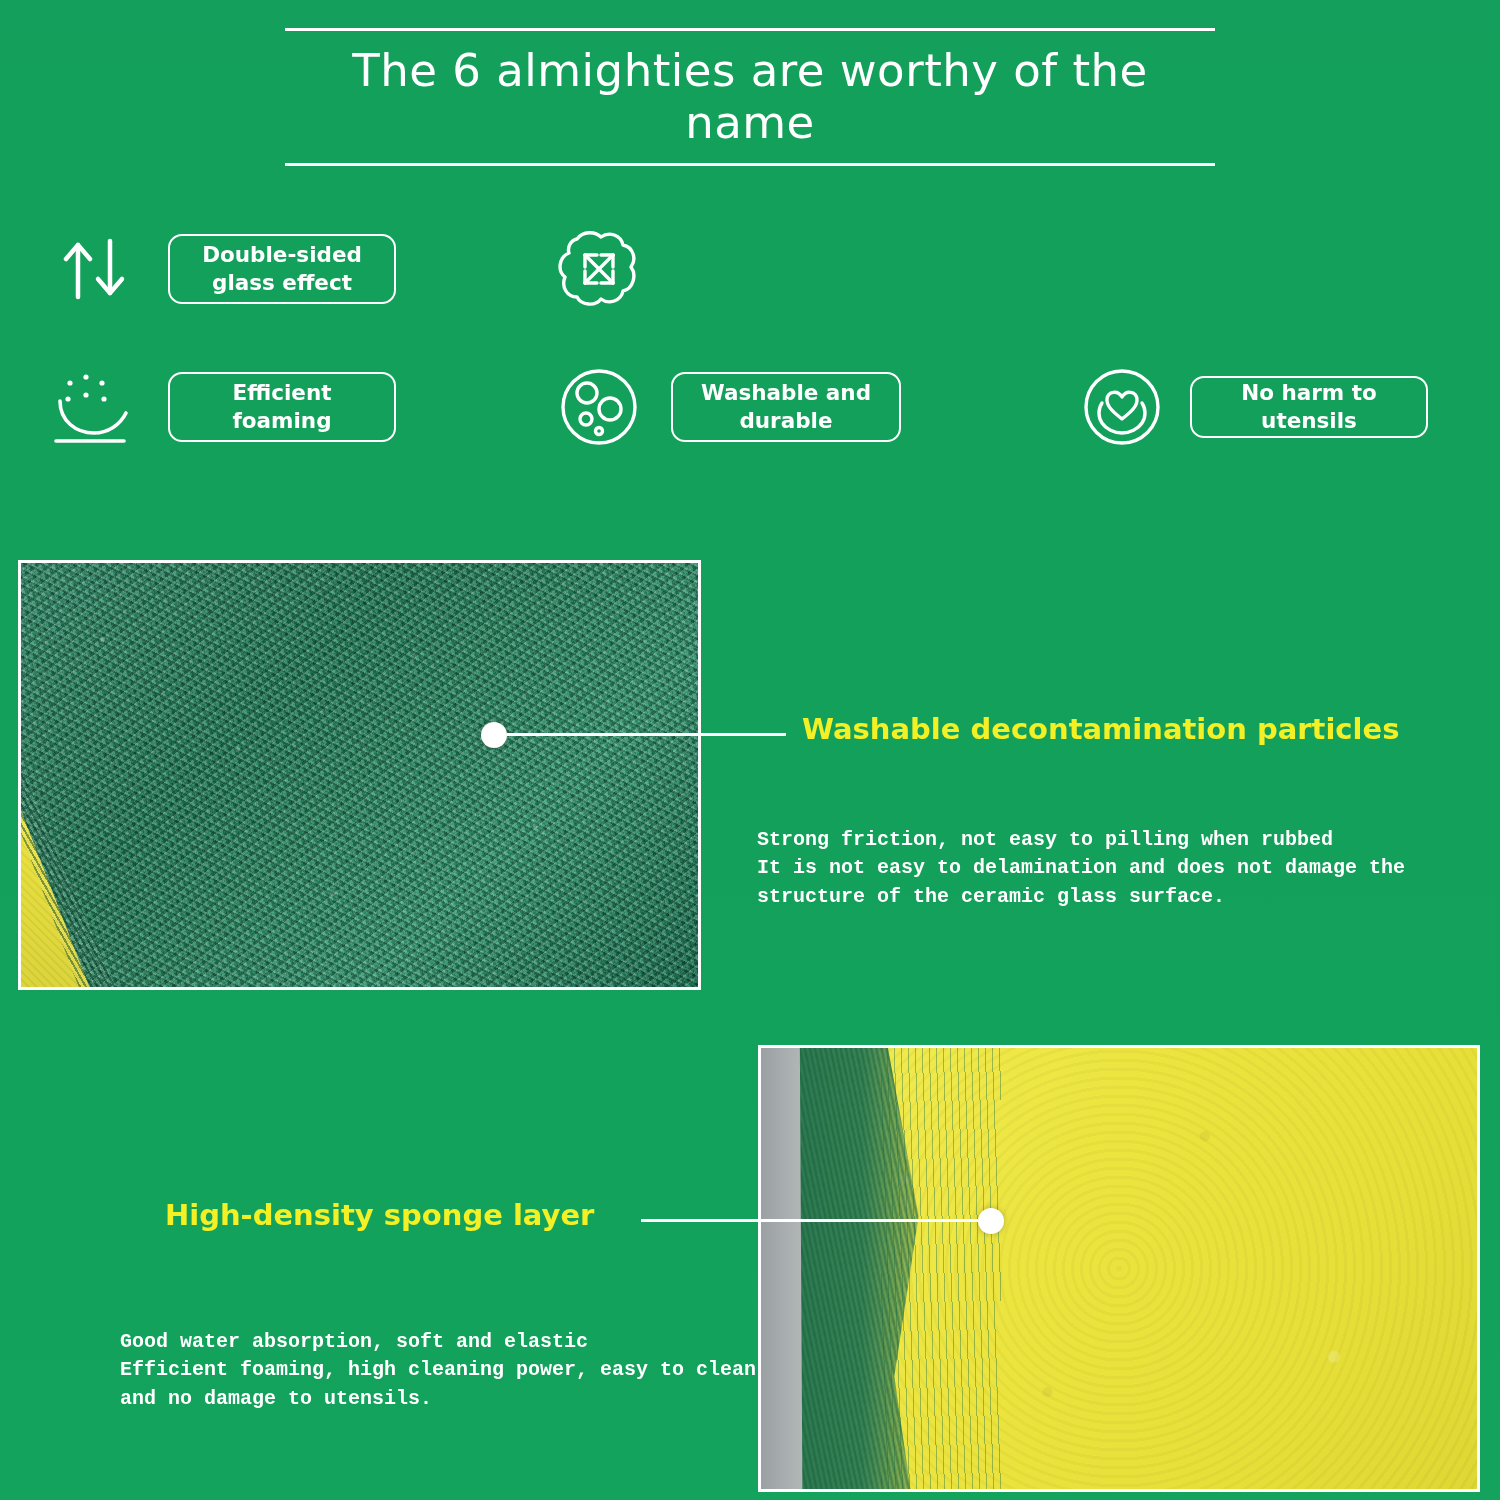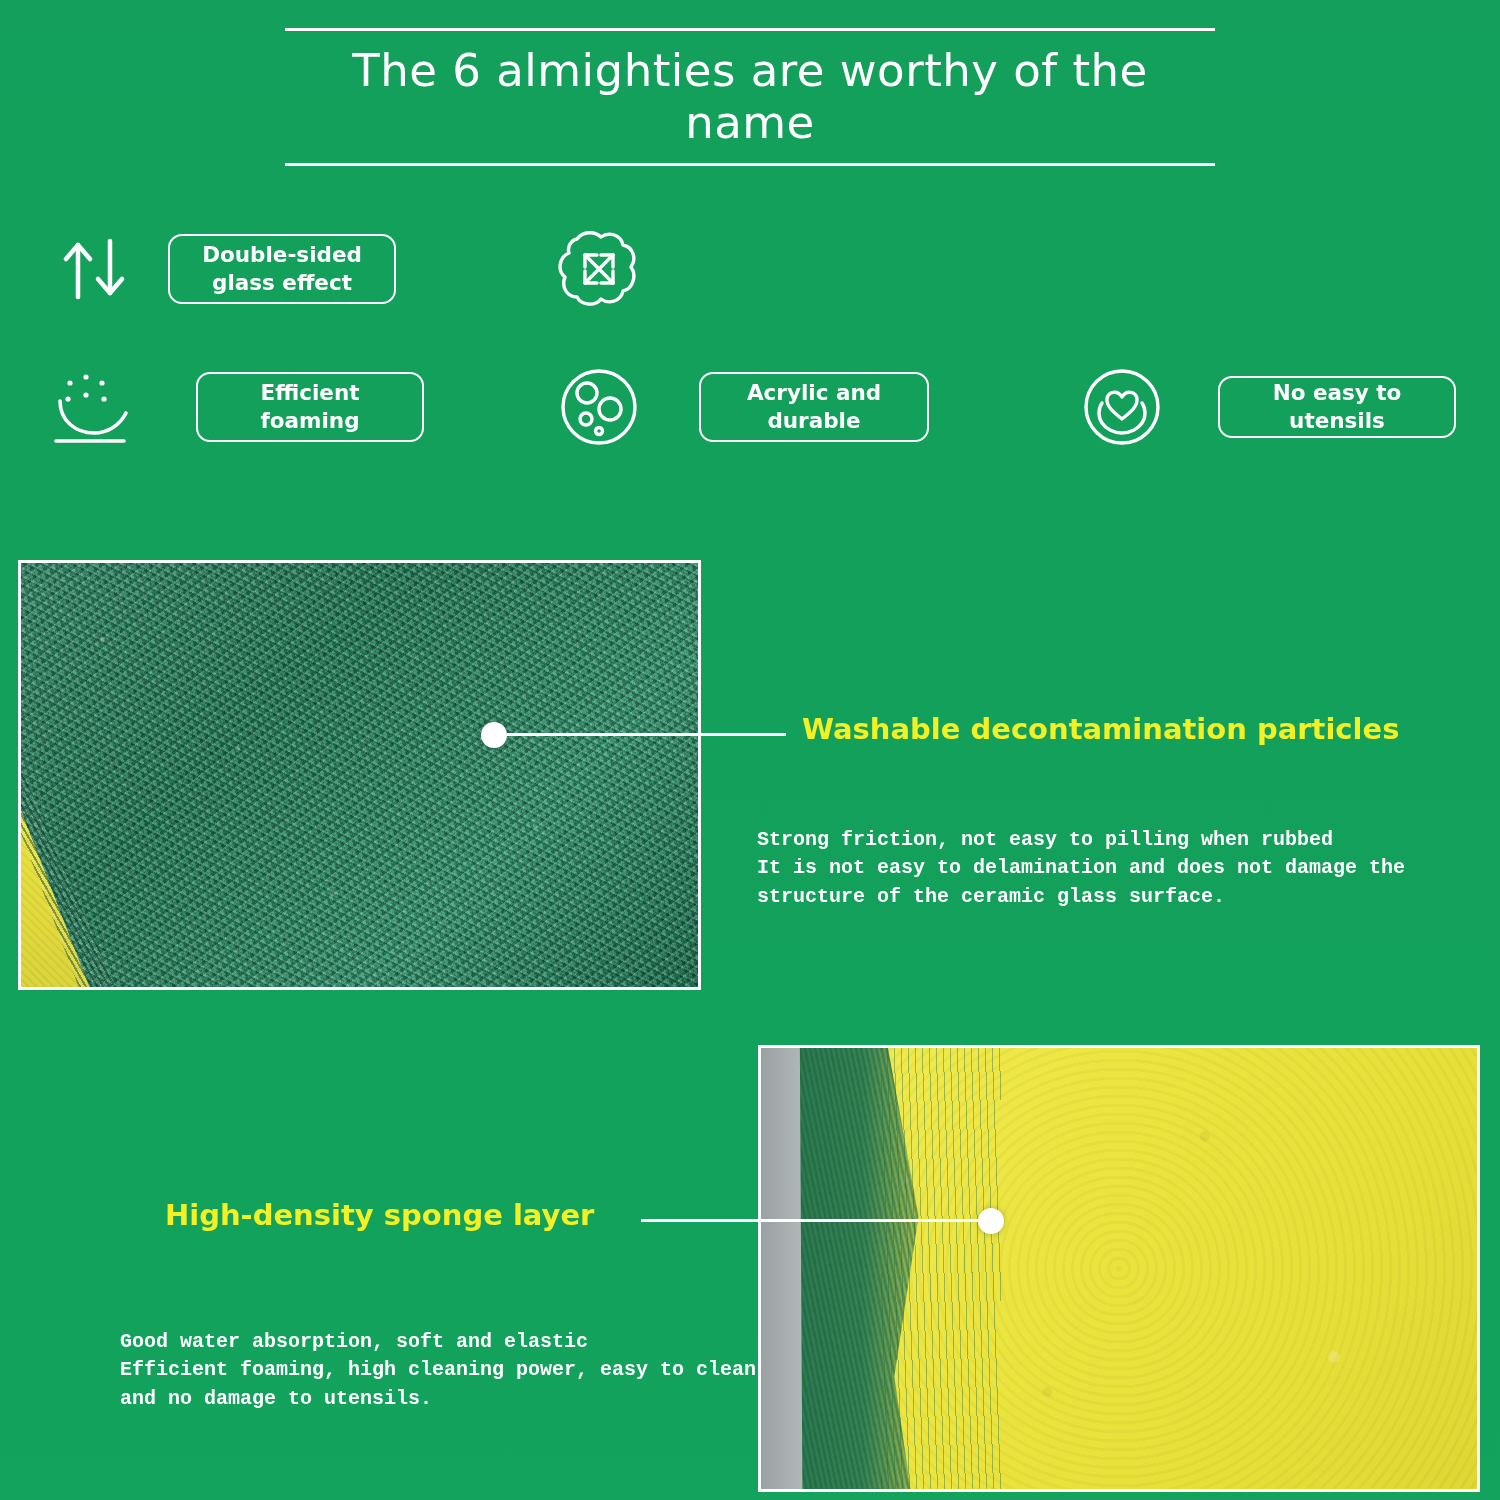--- a/index.html
+++ b/index.html
@@ -82,21 +82,21 @@
     justify-content: center;
     white-space: pre-line;
     font-weight: 600;
   }
 
   
   .c1 { left: 42px; }
   .c2 { left: 545px; }
   .c3 { left: 1068px; }
   .r1 { top: 20px; }
-  .r2 { top: 158px; gap: 28px; }
+  .r2 { top: 158px; }
 
   .pill.w1 { width: 228px; height: 70px; margin-left: 18px; }
   .pill.w2 { width: 230px; height: 70px; margin-left: 18px; }
   .pill.w3 { width: 238px; height: 62px; margin-left: 14px; }
   .pill.w4 { width: 238px; height: 62px; margin-left: 14px; }
 
   
   .photo {
     position: absolute;
     border: 3px solid #ffffff;
@@ -314,33 +314,33 @@
     <div class="feat c2 r2">
       <div class="icon">
         <svg width="100" height="100" viewBox="0 0 100 100" fill="none" stroke="#ffffff" stroke-width="3.4" stroke-linecap="round" stroke-linejoin="round">
           <circle cx="50" cy="50" r="36"></circle>
           <circle cx="38" cy="36" r="10"></circle>
           <circle cx="61" cy="52" r="11"></circle>
           <circle cx="37" cy="62" r="6"></circle>
           <circle cx="50" cy="74" r="3.5"></circle>
         </svg>
       </div>
-      <div class="pill w2">Acrylic and
+      <div class="pill w2">Washable and
 durable</div>
     </div>
 
     <div class="feat c3 r2">
       <div class="icon">
         <svg width="100" height="100" viewBox="0 0 100 100" fill="none" stroke="#ffffff" stroke-width="3.4" stroke-linecap="round" stroke-linejoin="round">
           <circle cx="50" cy="50" r="36"></circle>
           <path d="M50 40 C46 33 36 34 35 42 C34 50 44 57 50 62 C56 57 66 50 65 42 C64 34 54 33 50 40 Z"></path>
           <path d="M30 46 C26 52 26 60 30 66 C34 72 42 76 50 76 C58 76 66 72 70 66 C74 60 74 52 70 46"></path>
         </svg>
       </div>
-      <div class="pill w4">No easy to utensils</div>
+      <div class="pill w4">No harm to utensils</div>
     </div>
   </div>
 
   <div class="photo photo-top">
     <div class="scrub"></div>
     <div class="wedge-yellow"></div>
     <div class="wedge-edge"></div>
   </div>
   <div class="dot" style="left:481px; top:722px;"></div>
   <div class="leader" style="left:507px; top:733px; width:279px;"></div>

